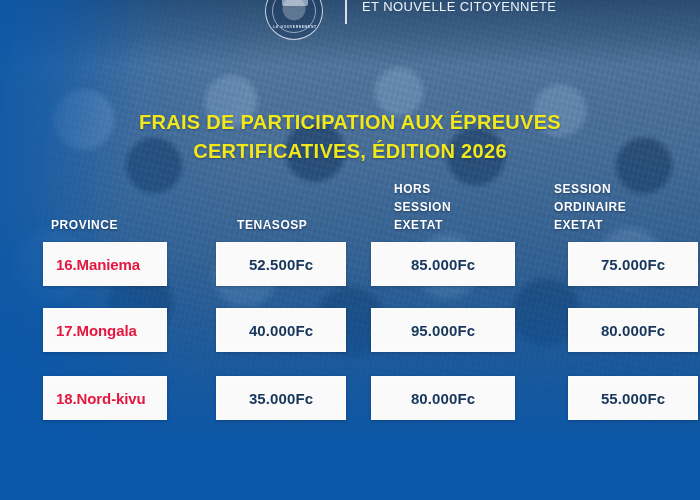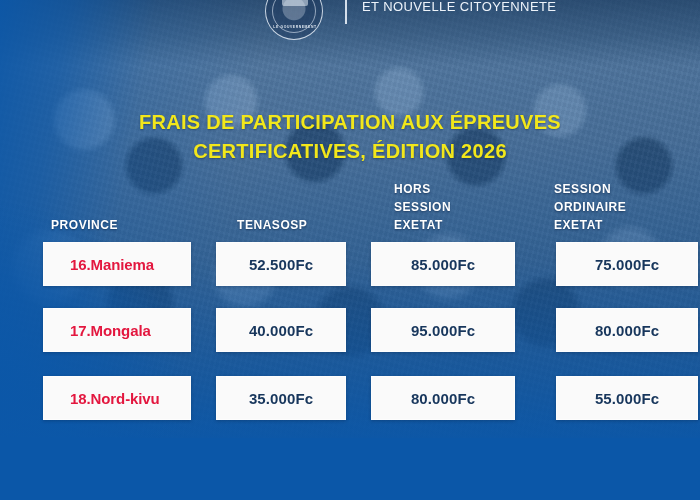--- a/index.html
+++ b/index.html
@@ -160,24 +160,24 @@
   .data-row.r1 { top:132px; }
   .data-row.r2 { top:200px; }
 
   .cell {
     position:absolute; height:44px;
     background:#fafafa;
     border:1px solid rgba(255,255,255,0.55);
     box-shadow:0 1px 3px rgba(6,28,60,0.30);
     display:flex; align-items:center;
   }
-  .cell.province { left:43px;  width:148px; padding-left:26px; justify-content:flex-start; }
+  .cell.province { left:43px;  width:124px; padding-left:12px; justify-content:flex-start; }
   .cell.v1       { left:216px; width:130px; justify-content:center; }
   .cell.v2       { left:371px; width:144px; justify-content:center; }
-  .cell.v3       { left:556px; width:142px; justify-content:center; }
+  .cell.v3       { left:568px; width:130px; justify-content:center; }
 
   .province-text {
     font-size:15px; font-weight:bold; letter-spacing:-0.1px;
     color:#e3173f;
     white-space:nowrap;
   }
   .value-text {
     font-size:15px; font-weight:bold; letter-spacing:0.1px;
     color:#17365c;
     white-space:nowrap;

